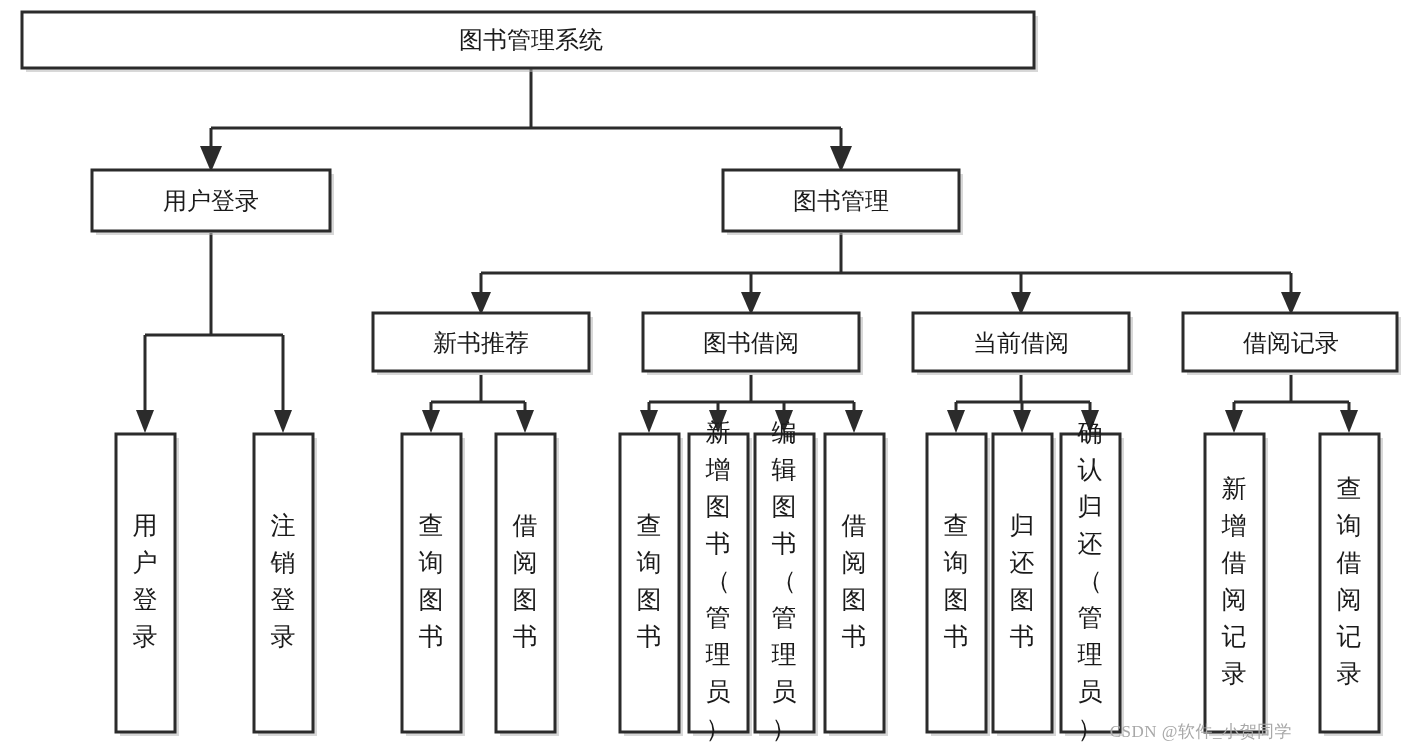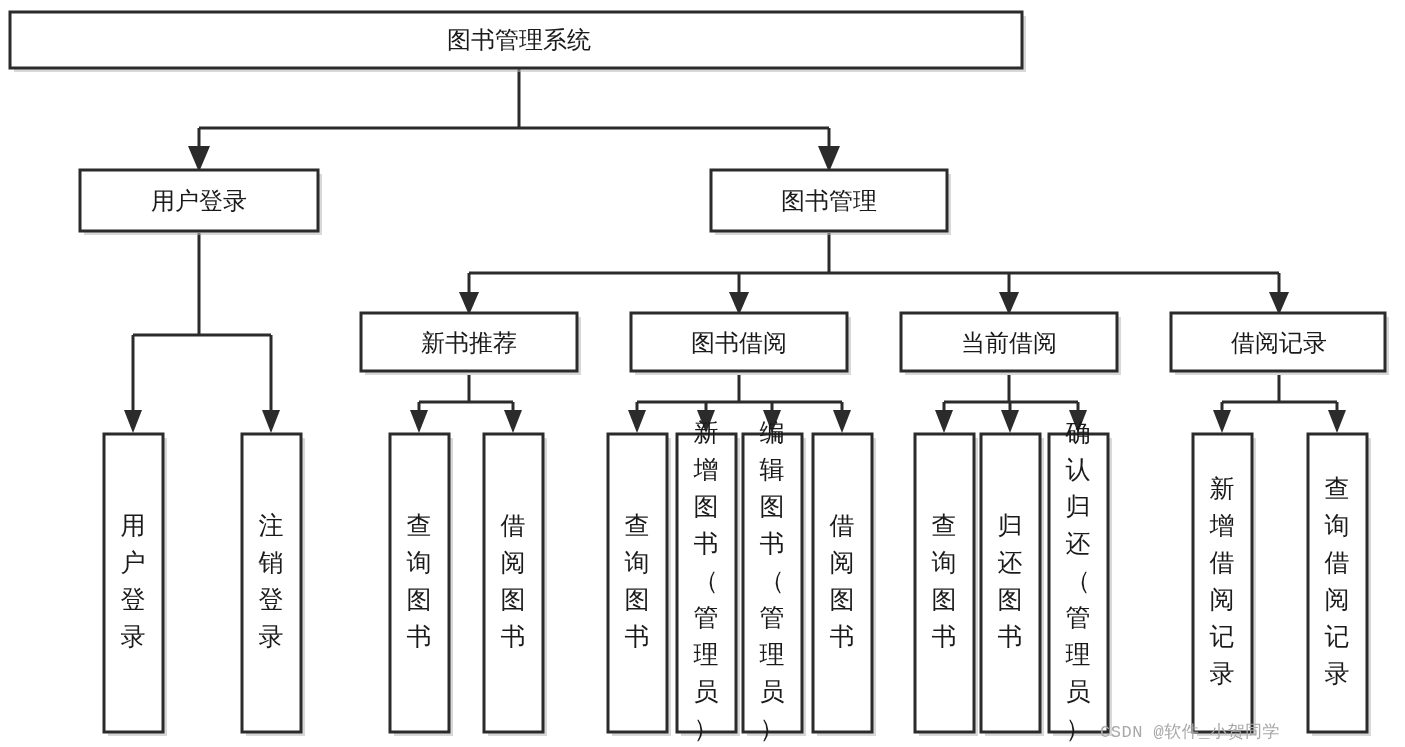--- a/index.html
+++ b/index.html
@@ -3,21 +3,21 @@
 <meta charset="utf-8">
 <title>图书管理系统 功能结构图</title>
 <style>
   html,body{margin:0;padding:0;background:#ffffff;}
   body{
     width:1405px;height:747px;
     font-family:"DejaVu Sans","Liberation Sans",sans-serif;
     overflow:hidden;
     position:relative;
   }
-  #diagram-root{position:absolute;left:0;top:0;width:1288px;height:747px;}
+  #diagram-root{position:absolute;left:0;top:0;width:1288px;height:747px;padding-left:12px;}
   svg{display:block;}
   .node-rect{
     fill:#ffffff;
     stroke:#2b2b2b;
     stroke-width:3;
   }
   .node-shadow{
     fill:#b8b8b8;
     opacity:.55;
   }
@@ -38,21 +38,21 @@
   .leaf-label{
     fill:#1a1a1a;
     font-family:"DejaVu Sans","Liberation Sans",sans-serif;
     font-size:25px;
     text-anchor:middle;
   }
   .watermark{
     position:absolute;
     right:8px;
     bottom:4px;
-    font-family:Liberation Mono, monospace;
+    font-family:Liberation Serif, serif;
     font-size:17px;
     color:#a8a8a8;
     letter-spacing:.5px;
     white-space:nowrap;
     user-select:none;
   }
 </style>
 </head>
 <body>
 

